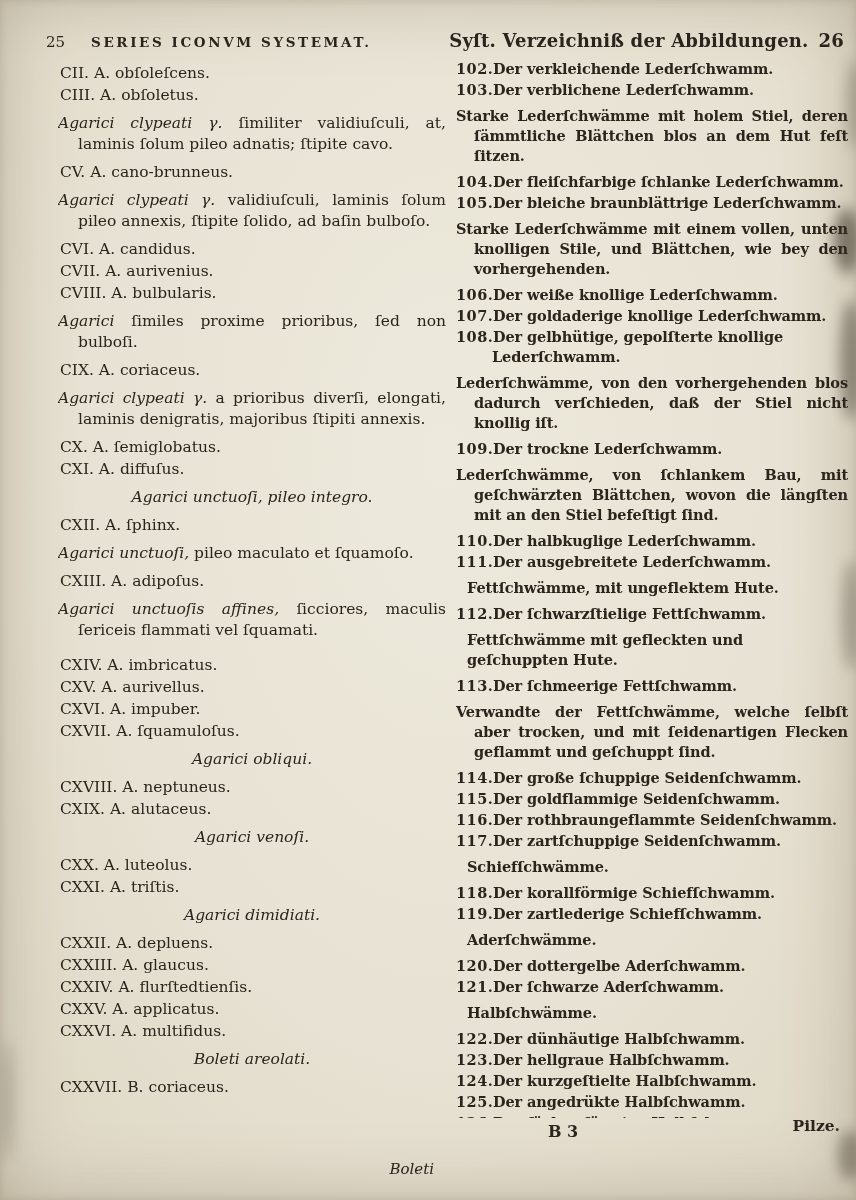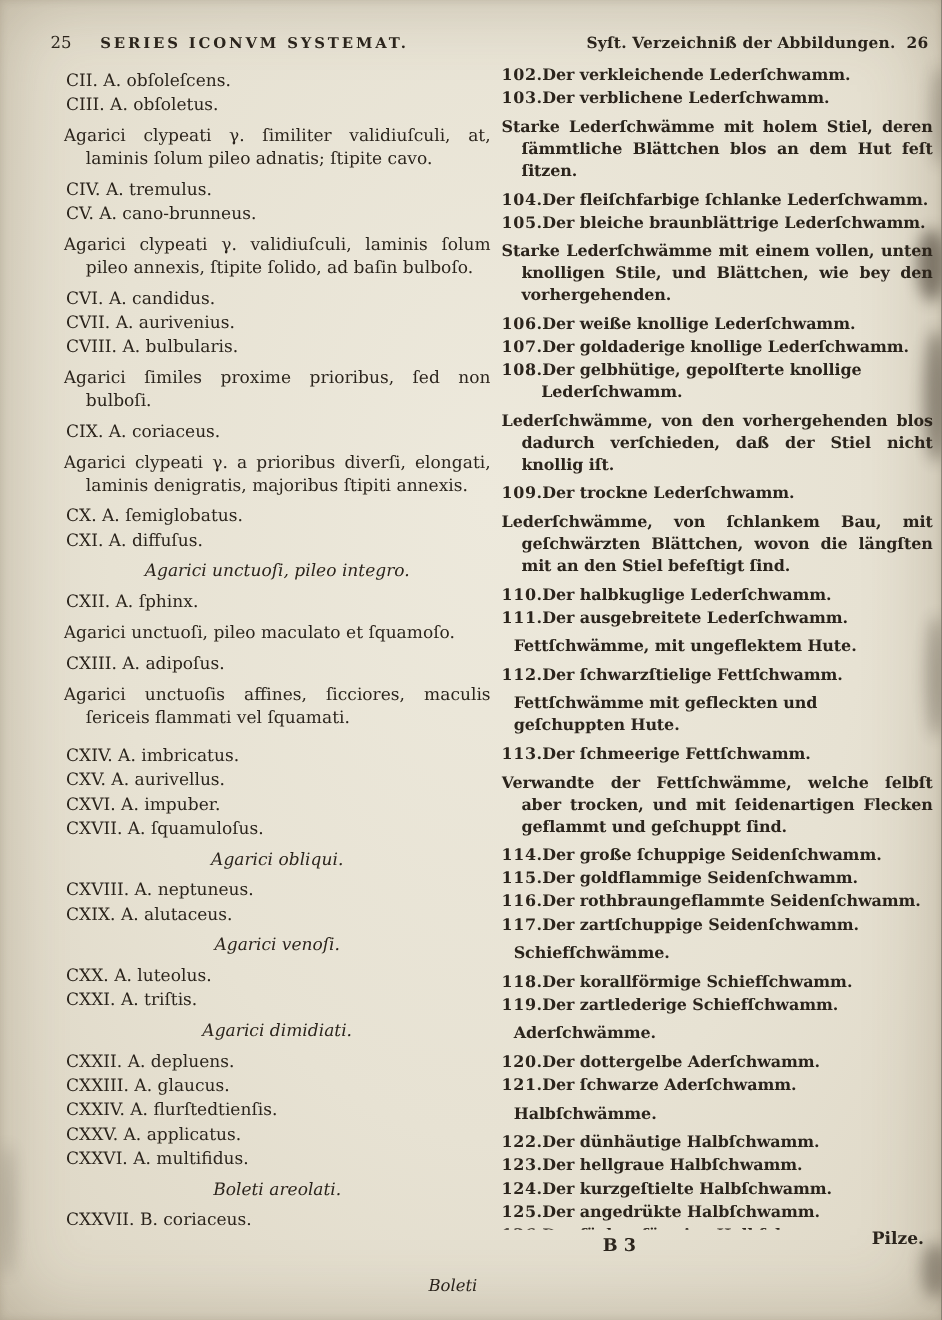--- a/index.html
+++ b/index.html
@@ -10,32 +10,32 @@
     box-shadow: inset 0 0 70px rgba(92,76,48,.28), inset 0 0 8px rgba(60,48,30,.15);
     overflow:hidden;
     font-family:"DejaVu Serif", serif;
     color:#2b241c;
   }
   
   .header {position:absolute; top:30px; left:46px; right:12px; display:flex; justify-content:space-between; align-items:baseline;}
   .hdr-left {font-size:15px;}
   .hdr-left .pagenum {font-size:15px; margin-right:26px;}
   .hdr-left .running {font-size:13.5px; letter-spacing:2.6px; font-weight:600;}
-  .hdr-right {font-size:14px; font-weight:700; letter-spacing:.2px;}
+  .hdr-right {font-size:18px; font-weight:700; letter-spacing:.2px;}
   .hdr-right .pagenum {font-weight:700; margin-left:10px;}
   
   .column {position:absolute; overflow:hidden;}
   .col-latin {top:62px; left:58px; width:388px; height:1052px; font-size:15.5px; line-height:21px;}
   .col-german {top:58px; left:456px; width:392px; height:1060px; font-size:14.5px; line-height:20px; font-weight:700; letter-spacing:-0.1px;}
   .entry {margin:1px 0;}
   .entry.space-before {margin-top:14px;}
   
   .col-latin .item {padding-left:2px;}
   .col-latin .para {text-align:justify; padding-left:20px; text-indent:-20px; margin:7px 0;}
-  .col-latin .lead {}
+  .col-latin .lead {font-style:italic;}
   .col-latin .heading {text-align:center; font-style:italic; margin:7px 0;}
   
   .col-german .item {padding-left:36px; text-indent:-36px;}
   .col-german .num {display:inline-block; width:32px; text-indent:0; letter-spacing:.5px;}
   .col-german .para {text-align:justify; padding-left:18px; text-indent:-18px; margin:6px 0;}
   .col-german .center {text-align:left; margin:6px 11px;}
   
   .catchword-left {position:absolute; top:1160px; left:330px; width:104px; text-align:right; font-style:italic; font-size:15px;}
   .signature {position:absolute; top:1122px; left:548px; font-size:16px; font-weight:700;}
   .catchword-right {position:absolute; top:1116px; right:16px; font-size:15.5px; font-weight:700;}
@@ -59,21 +59,20 @@
     </div>
     <div class="hdr-right">
       <span>Syſt. Verzeichniß der Abbildungen.</span><span class="pagenum">26</span>
     </div>
   </div>
 
   <div class="column col-latin">
       <div class="entry item">CII. A. obſoleſcens.</div>
       <div class="entry item">CIII. A. obſoletus.</div>
       <div class="entry para"><span class="lead">Agarici clypeati γ.</span> ſimiliter validiuſculi, at, laminis ſolum pileo adnatis; ſtipite cavo.</div>
-      <div class="entry item">CIV. A. tremulus.</div>
       <div class="entry item">CV. A. cano-brunneus.</div>
       <div class="entry para"><span class="lead">Agarici clypeati γ.</span> validiuſculi, laminis ſolum pileo annexis, ſtipite ſolido, ad baſin bulboſo.</div>
       <div class="entry item">CVI. A. candidus.</div>
       <div class="entry item">CVII. A. aurivenius.</div>
       <div class="entry item">CVIII. A. bulbularis.</div>
       <div class="entry para space-before"><span class="lead">Agarici</span> ſimiles proxime prioribus, ſed non bulboſi.</div>
       <div class="entry item">CIX. A. coriaceus.</div>
       <div class="entry para"><span class="lead">Agarici clypeati γ.</span> a prioribus diverſi, elongati, laminis denigratis, majoribus ſtipiti annexis.</div>
       <div class="entry item">CX. A. ſemiglobatus.</div>
       <div class="entry item">CXI. A. diffuſus.</div>

